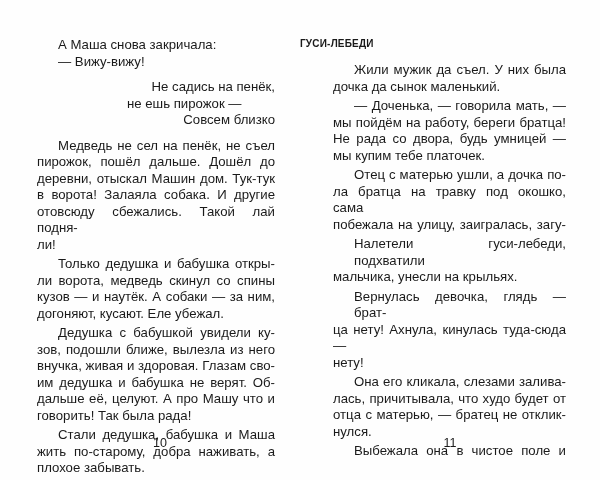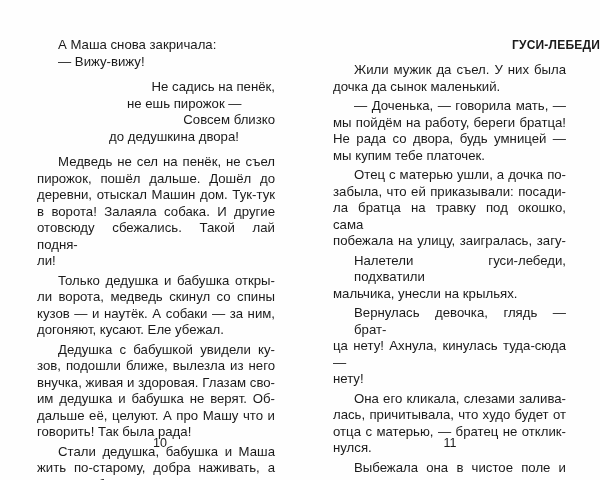--- a/index.html
+++ b/index.html
@@ -12,22 +12,22 @@
     #page-right { left: 300px; width: 300px; }
     .col { position: absolute; font-size: 13.2px; line-height: 16.5px; }
     #left-col { left: 37px; top: 37px; width: 238px; }
     #right-col { left: 33px; top: 62px; width: 233px; }
     .verse { margin: 9px 0 9px 0; }
     .verse .vl { display: block; white-space: nowrap; }
     .vl.i2 { padding-left: 90px; }
     .vl.i3 { padding-left: 72px; }
     .vl.i0 { padding-left: 40px; text-align: right; }
     .title {
-      position: absolute; top: 38px; left: 0; width: 300px; text-align: right;
-      font-weight: bold; font-size: 12px; letter-spacing: 0.2px;
+      position: absolute; top: 38px; left: 0; width: 300px; text-align: left;
+      font-weight: bold; font-size: 10px; letter-spacing: 0.2px;
     }
     .pagenum {
       position: absolute; top: 436px; font-size: 12.5px; text-align: center; width: 40px;
     }
     #pagenum-left { left: 140px; }
     #pagenum-right { left: 130px; }
     .line { display: block; text-align: justify; text-align-last: justify; white-space: normal; }
     .line.last { text-align-last: left; }
     .line.ind { padding-left: 21px; }
     .pgap { height: 3px; }
@@ -36,21 +36,20 @@
 <body>
 
 <div class="page" id="page-left">
   <div class="col" id="left-col">
     <span class="line last ind">А Маша снова закричала:</span>
     <span class="line last ind">— Вижу-вижу!</span>
     <div class="verse">
       <span class="vl i0">Не садись на пенёк,</span>
       <span class="vl i2">не ешь пирожок —</span>
       <span class="vl i0">Совсем близко</span>
-      <span class="vl i3">до дедушкина двора!</span>
     </div>
     <div class="para-block">
         <span class="line ind">Медведь не сел на пенёк, не съел</span>
         <span class="line">пирожок, пошёл дальше. Дошёл до</span>
         <span class="line">деревни, отыскал Машин дом. Тук-тук</span>
         <span class="line">в ворота! Залаяла собака. И другие</span>
         <span class="line">отовсюду сбежались. Такой лай подня-</span>
         <span class="line last">ли!</span>
         <div class="pgap"></div>
       </div>
@@ -89,21 +88,20 @@
       </div>
     <div class="para-block">
         <span class="line ind">— Доченька, — говорила мать, —</span>
         <span class="line">мы пойдём на работу, береги братца!</span>
         <span class="line">Не рада со двора, будь умницей —</span>
         <span class="line last">мы купим тебе платочек.</span>
         <div class="pgap"></div>
       </div>
     <div class="para-block">
         <span class="line ind">Отец с матерью ушли, а дочка по-</span>
-        <span class="line">забыла, что ей приказывали: посади-</span>
         <span class="line">ла братца на травку под окошко, сама</span>
         <span class="line">побежала на улицу, заигралась, загу-</span>
         <div class="pgap"></div>
       </div>
     <div class="para-block">
         <span class="line ind">Налетели гуси-лебеди, подхватили</span>
         <span class="line last">мальчика, унесли на крыльях.</span>
         <div class="pgap"></div>
       </div>
     <div class="para-block">

